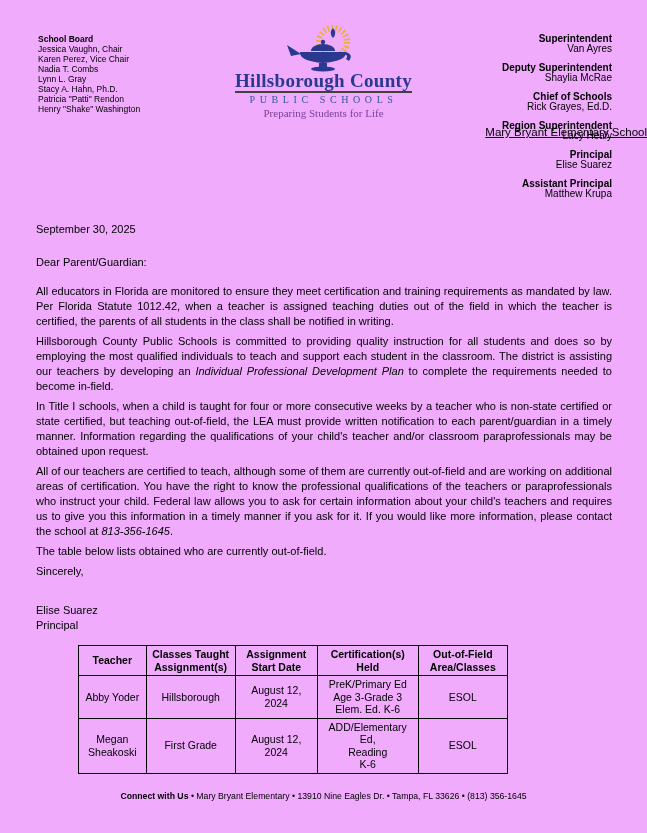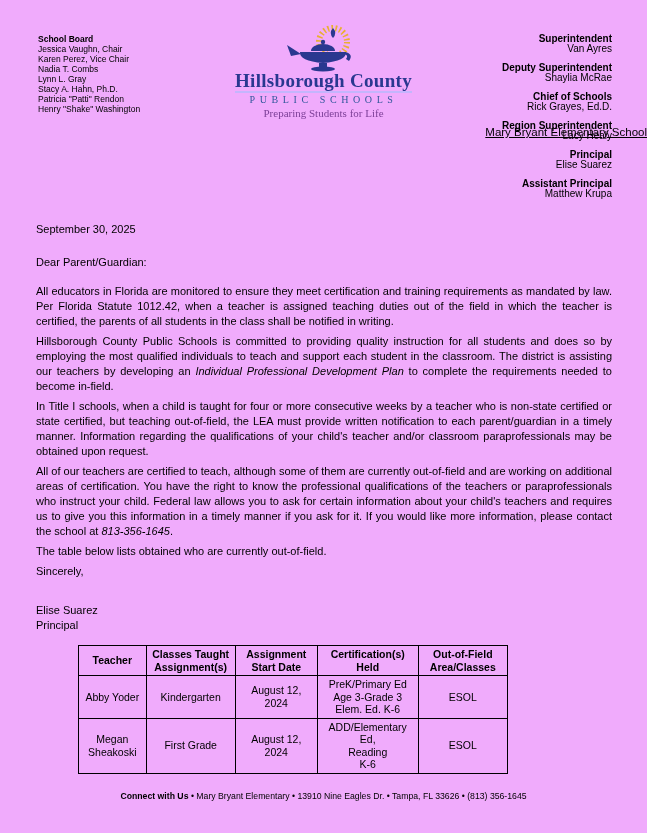--- a/index.html
+++ b/index.html
@@ -26,21 +26,21 @@
   .logo{
     position:absolute;left:0;right:0;top:24px;
     text-align:center;
   }
   .logo-lamp{display:block;margin:0 auto -4px auto;}
   .logo-line1{
     display:inline-block;
     font-family:"Liberation Serif", serif;
     font-weight:bold;font-size:19px;letter-spacing:.3px;
     color:#2A3890;
-    border-bottom:2px solid #c4b5fd;
+    border-bottom:2px solid #404040;
     padding-bottom:0px;line-height:21px;
   }
   .logo-line2{
     font-family:"Liberation Serif", serif;
     font-size:10px;letter-spacing:4.6px;
     color:#31589B;margin-top:1px;line-height:12px;
   }
   .logo-tagline{
     font-family:"Liberation Serif", serif;
     font-size:11px;color:#7C3F97;margin-top:1px;line-height:13px;
@@ -180,21 +180,21 @@
           <th class="col-start">Assignment
 Start Date</th>
           <th class="col-cert">Certification(s) Held</th>
           <th class="col-oof">Out-of-Field
 Area/Classes</th>
         </tr>
       </thead>
       <tbody>
         <tr>
           <td>Abby Yoder</td>
-          <td>Kindergarten</td>
+          <td>Hillsborough</td>
           <td>August 12, 2024</td>
           <td>PreK/Primary Ed
 Age 3-Grade 3
 Elem. Ed. K-6</td>
           <td>ESOL</td>
         </tr>
         <tr>
           <td>Megan
 Sheakoski</td>
           <td>First Grade</td>

